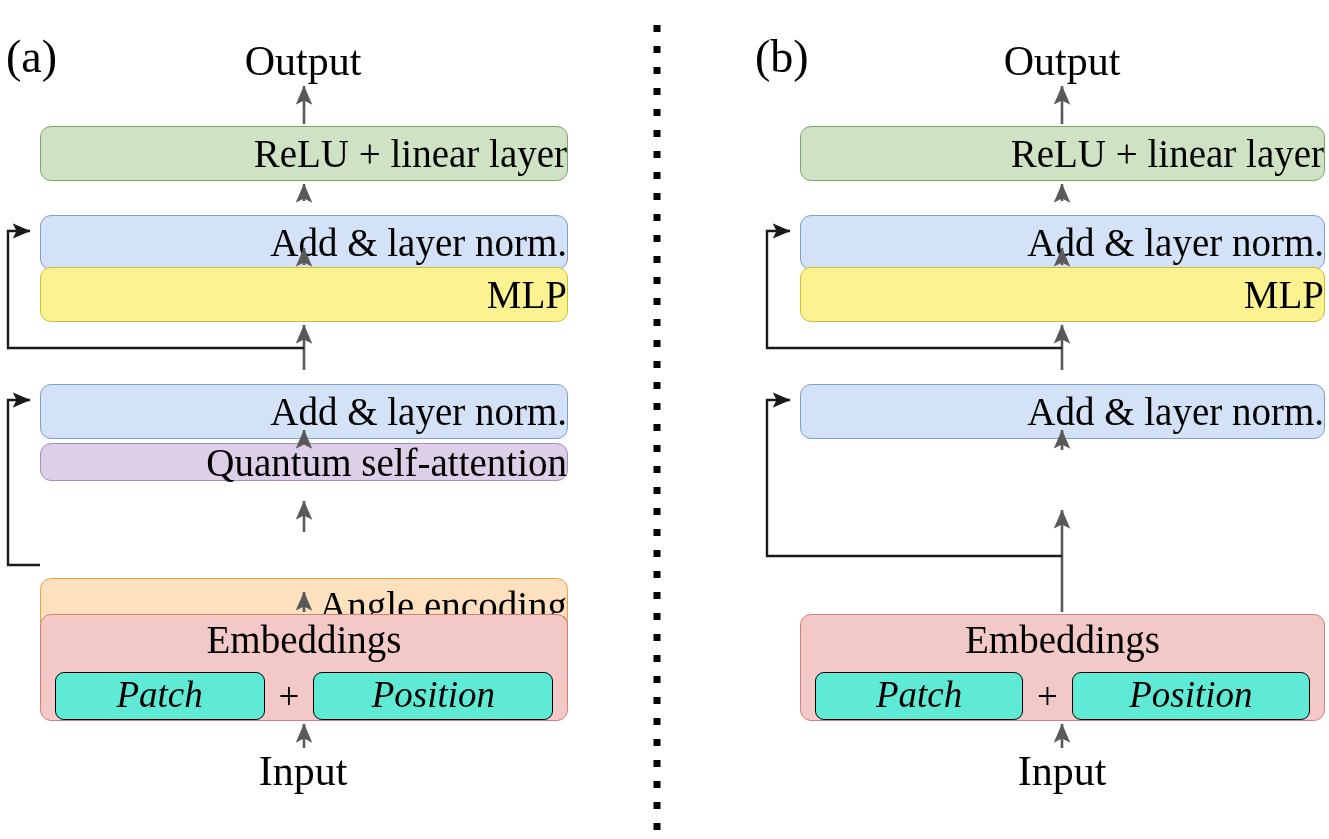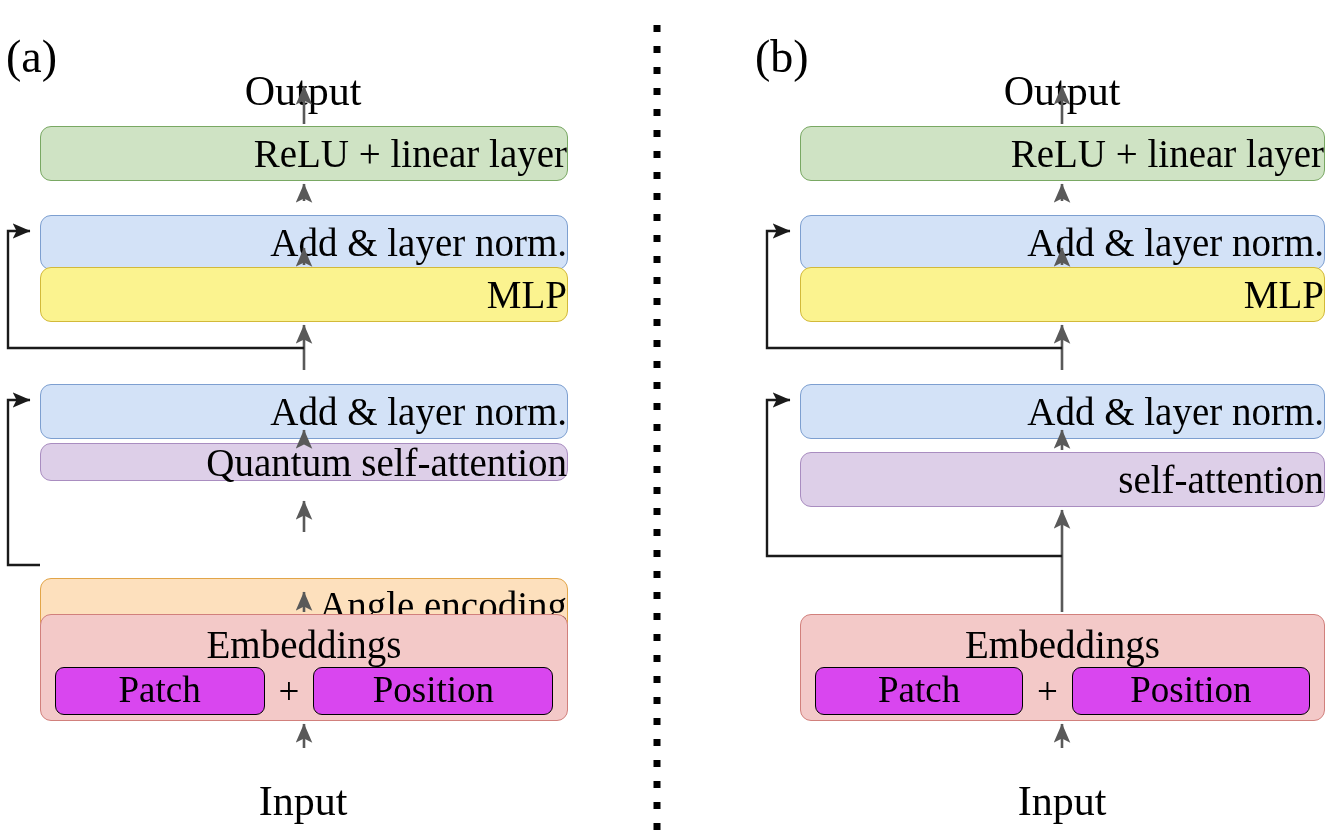--- a/index.html
+++ b/index.html
@@ -24,21 +24,20 @@
     white-space:nowrap;
   }
 
   .endpoint-label{
     position:absolute;
     font-size:42px;
     color:#000;
     line-height:1;
     text-align:center;
     white-space:nowrap;
-    margin-top:30px;
   }
 
   .node{
     position:absolute;
     box-sizing:border-box;
     border-radius:11px;
     border:1.4px solid;
     display:flex;
     align-items:center;
     justify-content:flex-end;
@@ -51,42 +50,43 @@
 
   .node.green  {background:#cfe3c4;border-color:#79a863;}
   .node.blue   {background:#d3e2f7;border-color:#7d9fd0;margin-top:12px;}
   .node.yellow {background:#fbf38f;border-color:#d2b93a;padding-left:38px;}
   .node.purple {background:#ddcfe8;border-color:#a98dc0;}
   .node.orange {background:#fde0bd;border-color:#e2a548;margin-top:44px;}
   .node.red    {background:#f3c9c8;border-color:#d1807c;}
 
   .node.embeddings{
     flex-direction:column;
-    justify-content:center;
+    justify-content:space-between;
     padding-top:5px;
   }
   .emb-title{font-size:39px;line-height:1.05;}
   .emb-row{
     display:flex;
     align-items:center;
     justify-content:center;
     width:100%;
     margin-top:2px;
     box-sizing:border-box;
     padding:0 8px;
   }
   .emb-sub{
-    background:#d946ef;
+    background:#5eead4;
     border:1.8px solid #000;
     border-radius:9px;
     font-size:37px;
     line-height:1;
     padding:3px 0 6px 0;
     text-align:center;
     box-sizing:border-box;
+    font-style:italic;
   }
   .emb-plus{font-size:37px;padding:0 14px;line-height:1;}
 
   svg.wires{position:absolute;left:0;top:0;width:1329px;height:839px;pointer-events:none;}
   .wire{stroke:#595959;stroke-width:2.6;fill:none;}
   .wire-res{stroke:#1a1a1a;stroke-width:2.4;fill:none;}
   .divider{stroke:#000;stroke-width:7;stroke-linecap:butt;stroke-dasharray:7 14;}
 </style>
 </head>
 <body>
@@ -150,23 +150,20 @@
     </div>
 
     <div class="node yellow" style="left:143px;top:267px;width:525px;height:55px;">
       <span class="node-text">MLP</span>
     </div>
 
     <div class="node blue" style="left:143px;top:372px;width:525px;height:55px;">
       <span class="node-text">Add &amp; layer norm.</span>
     </div>
 
-    <div class="node purple" style="left:143px;top:452px;width:525px;height:55px;">
-      <span class="node-text">self-attention</span>
-    </div>
 
     <div class="node red embeddings" style="left:143px;top:614px;width:525px;height:107px;">
       <span class="emb-title">Embeddings</span>
       <span class="emb-row">
         <span class="emb-sub" style="width:208px;">Patch</span>
         <span class="emb-plus">+</span>
         <span class="emb-sub" style="width:238px;">Position</span>
       </span>
     </div>
 

